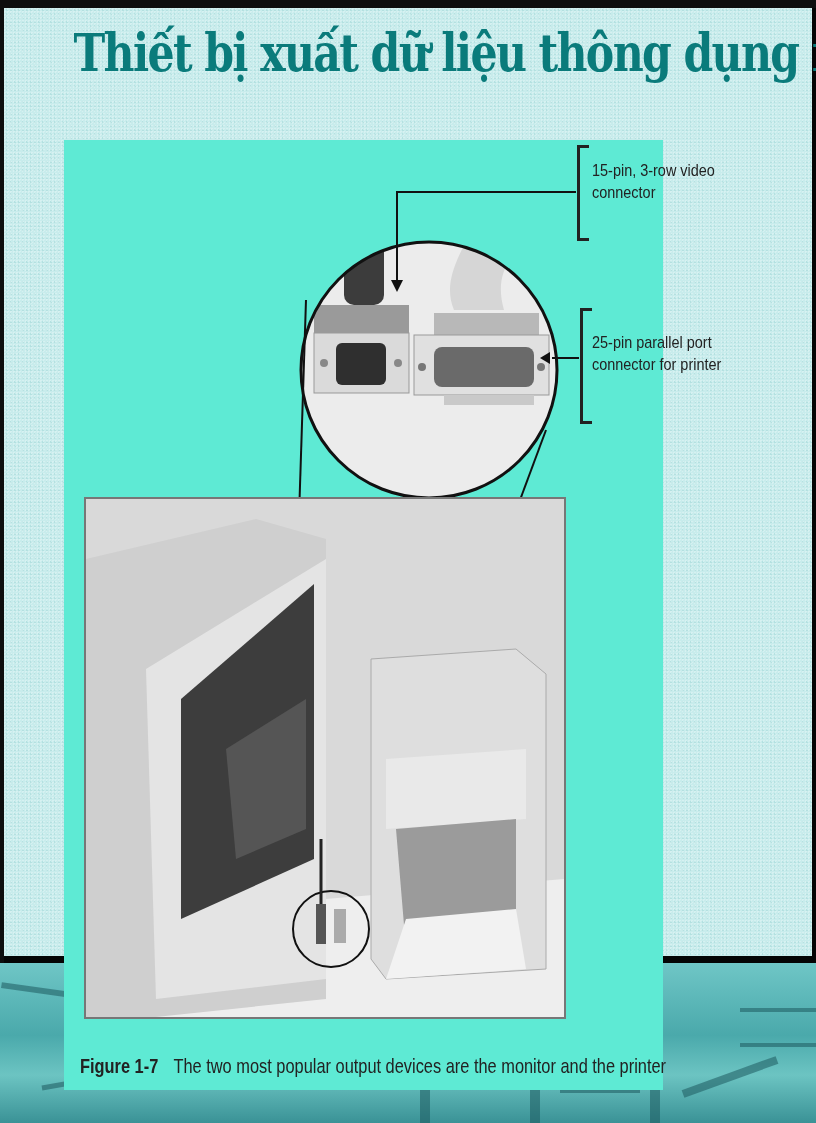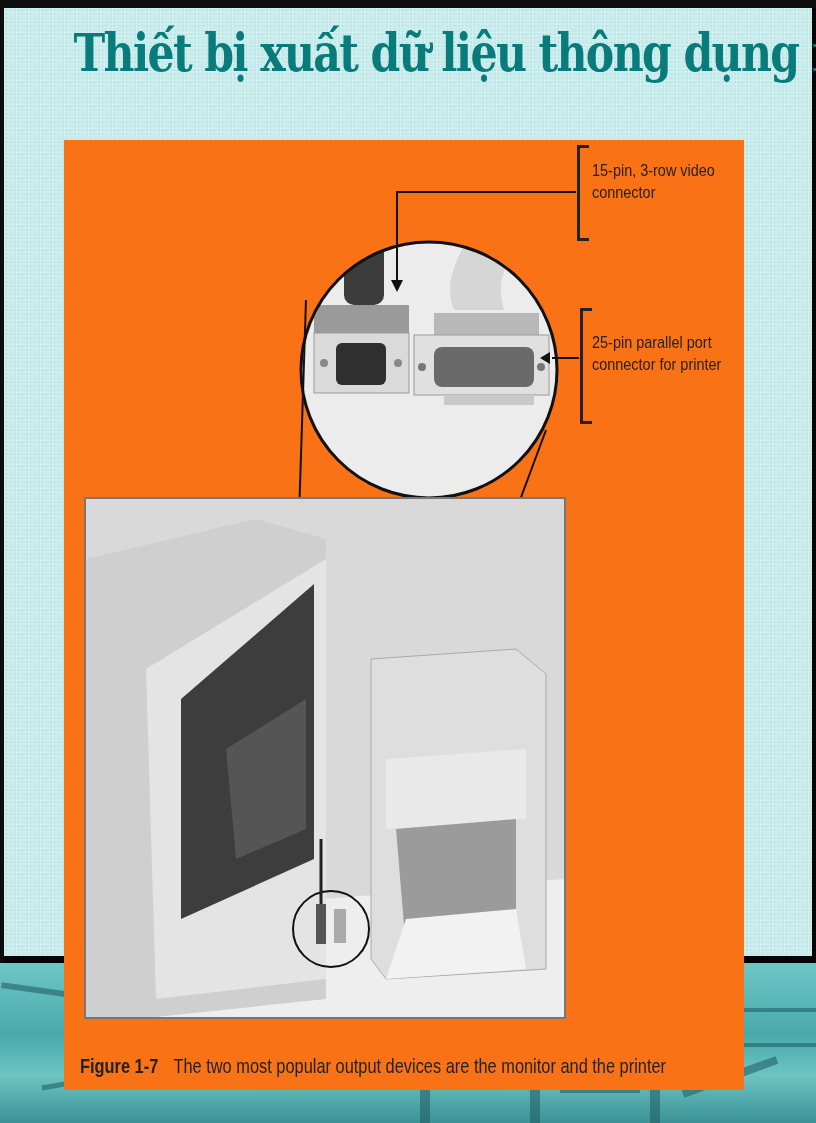--- a/index.html
+++ b/index.html
@@ -24,22 +24,22 @@
     overflow: hidden;
   }
   .circuit-line { position: absolute; background: rgba(30,90,95,0.55); }
   .slide-title {
     position: absolute; left: 0; top: 22px; width: 816px; text-align: center;
     font-family: "DejaVu Serif", serif; font-weight: bold; color: #0a7b7b;
     font-size: 52px; letter-spacing: -2px; transform: scaleX(0.82); transform-origin: 50% 0;
     margin: 0; white-space: nowrap;
   }
   .figure-page {
-    position: absolute; left: 64px; top: 140px; width: 680px; height: 950px;
-    background: #f97316;
+    position: absolute; left: 64px; top: 140px; width: 599px; height: 950px;
+    background: #5eead4;
   }
   .callout { position: absolute; font-family: "Liberation Sans", sans-serif; font-size: 17px; line-height: 22px; color: #222; transform: scaleX(0.85); transform-origin: 0 0; white-space: nowrap; }
   .bracket { position: absolute; border-left: 3px solid #222; border-top: 3px solid #222; border-bottom: 3px solid #222; width: 9px; }
   .photo {
     position: absolute; left: 20px; top: 357px; width: 482px; height: 522px;
     background: linear-gradient(160deg, #8b8b8b 0%, #b8b8b8 20%, #dcdcdc 55%, #efefef 100%);
     border: 2px solid #777; box-sizing: border-box; overflow: hidden;
   }
   .caption {
     position: absolute; left: 16px; top: 914px; white-space: nowrap;

